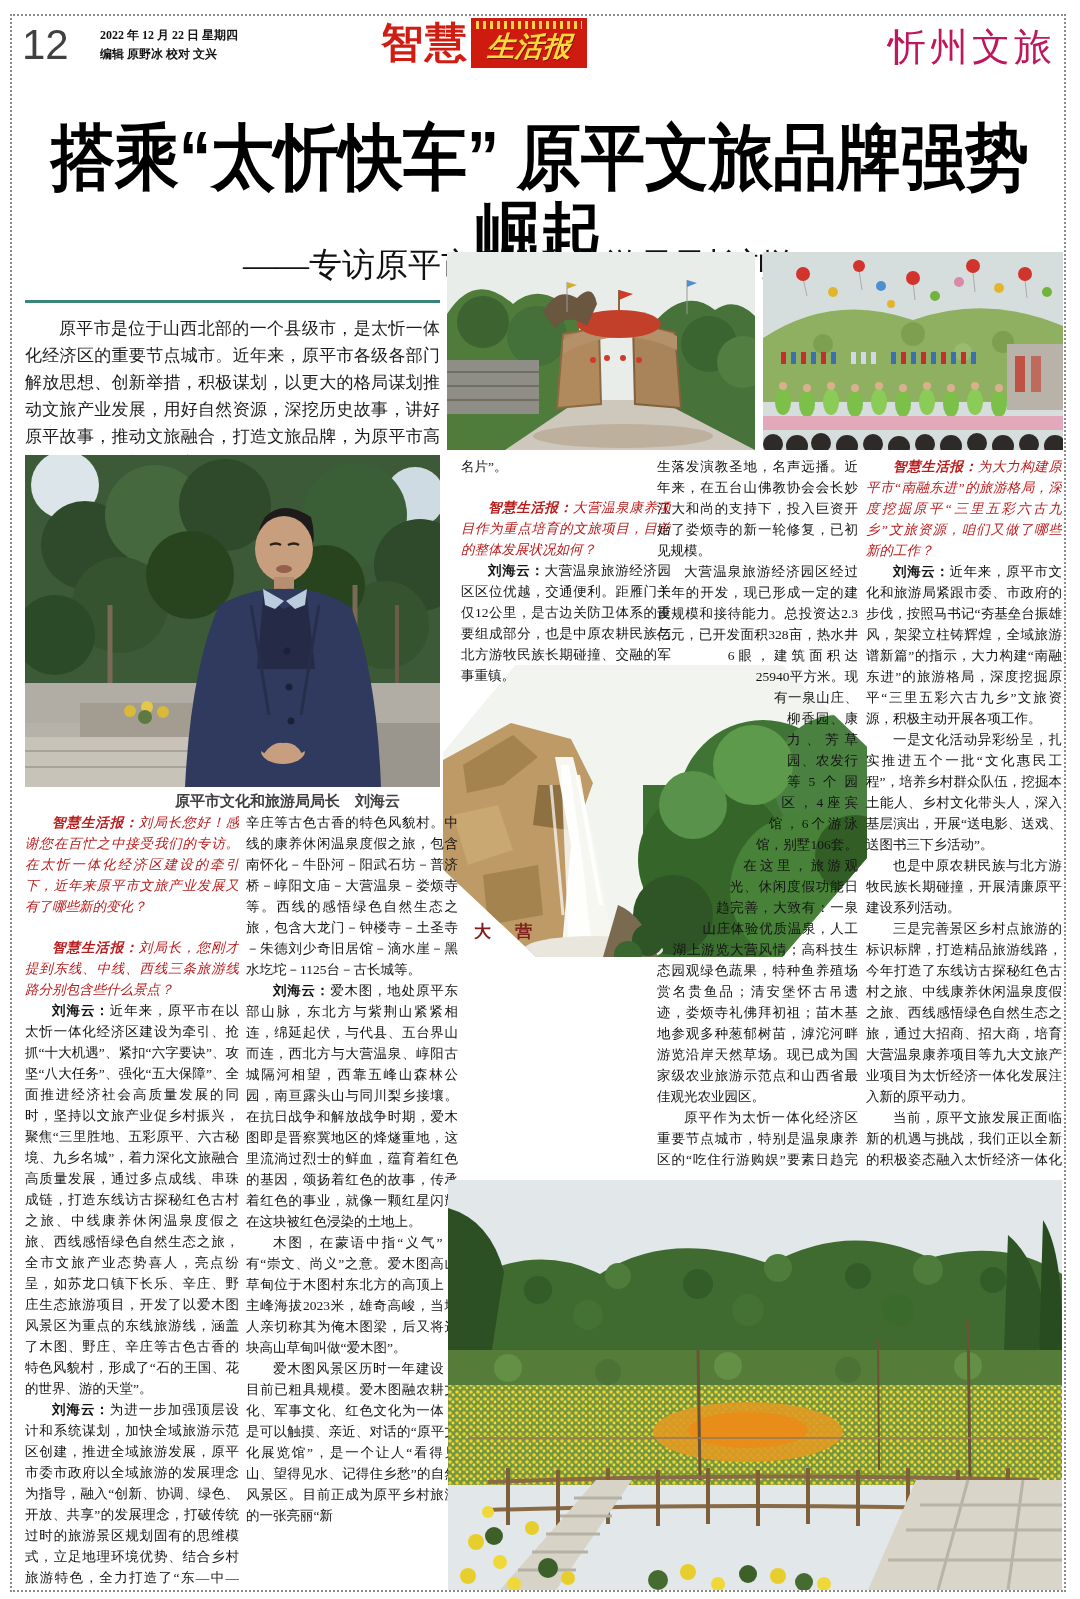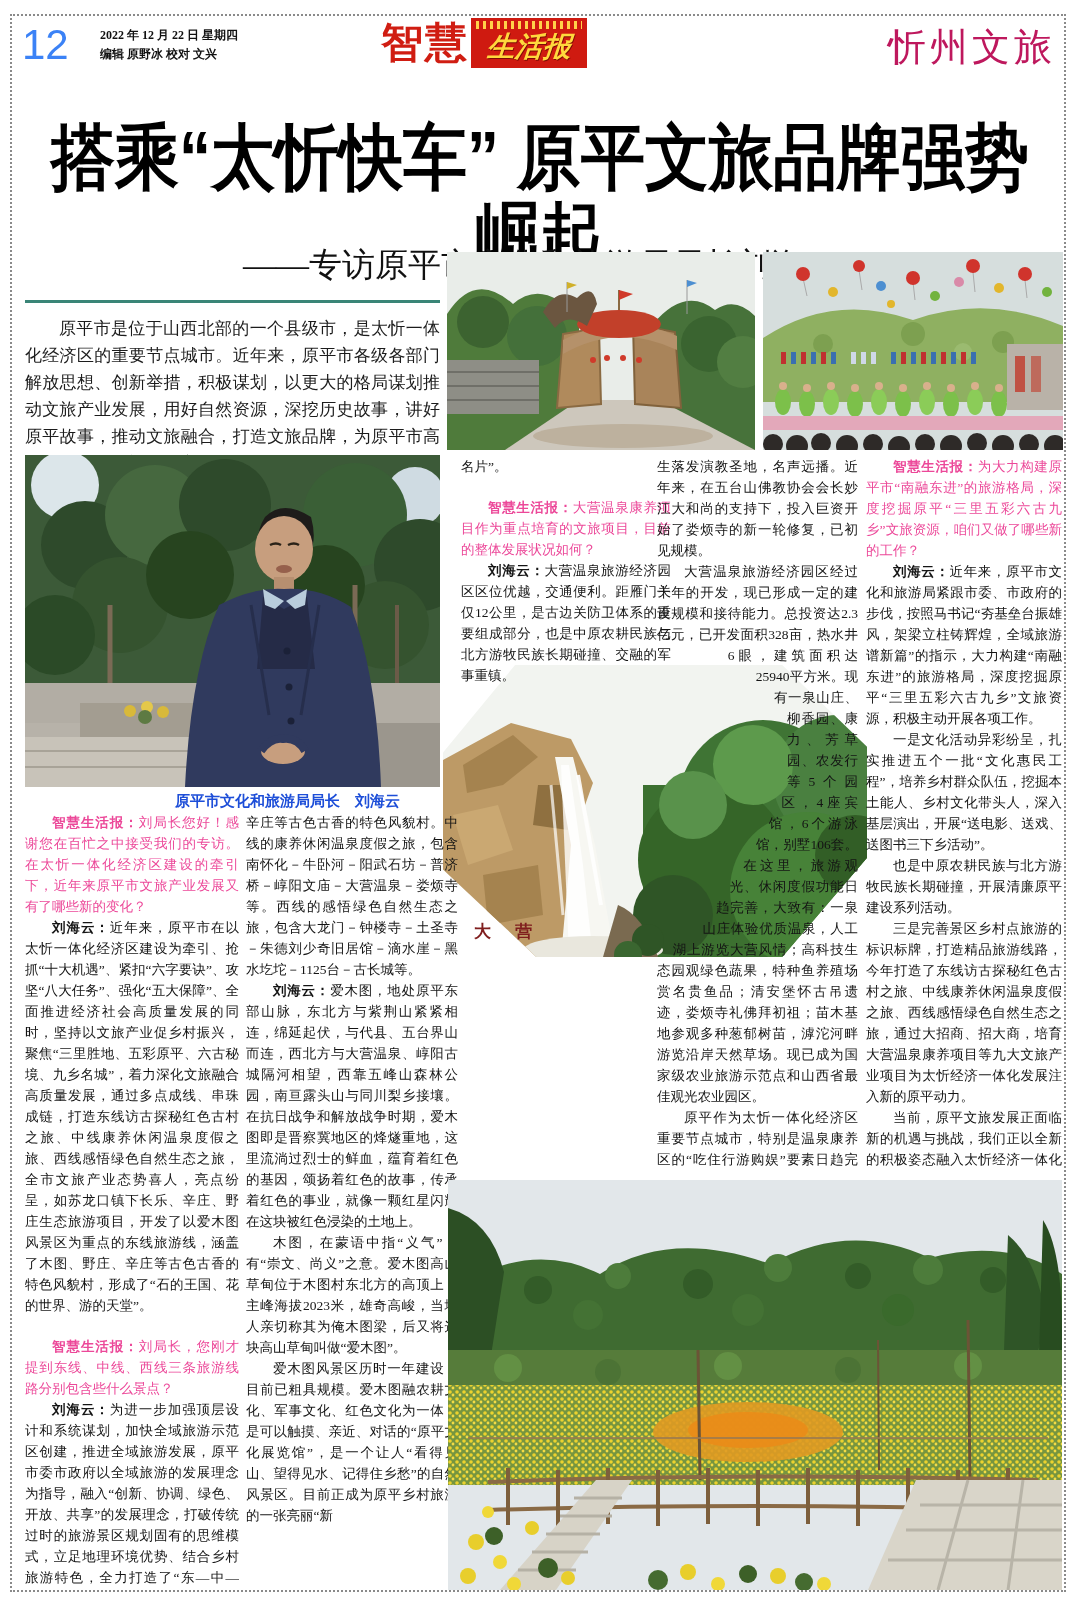--- a/index.html
+++ b/index.html
@@ -2,21 +2,21 @@
 <html><head>
 <meta charset="utf-8">
 <style>
   html,body{margin:0;padding:0;background:#ffffff;}
   #page{position:relative;width:1080px;height:1599px;background:#fff;overflow:hidden;
         font-family:"Liberation Serif","DejaVu Serif",serif;color:#1a1a1a;}
   .frame{position:absolute;left:10px;top:14px;width:1052px;height:1574px;border:2px dotted #8a8a8a;}
 
   
   .pagenum{position:absolute;left:22px;top:24px;font-family:"Liberation Sans",sans-serif;
-           font-size:42px;font-weight:400;color:#3b82f6;line-height:1;}
+           font-size:42px;font-weight:400;color:#404040;line-height:1;}
   .dateblock{position:absolute;left:100px;top:26px;font-size:12px;font-weight:700;line-height:1.6;color:#111;}
   .masthead{position:absolute;left:0;top:18px;width:968px;display:flex;justify-content:center;align-items:center;gap:2px;text-align:center;}
   .mast-left{font-size:42px;font-weight:900;color:#d01d12;line-height:1;letter-spacing:2px;}
   .mast-box{width:116px;height:50px;background:#cf1a10;display:flex;flex-direction:column;align-items:center;justify-content:flex-start;}
   .mast-strip{width:106px;height:8px;margin-top:3px;
       background:repeating-linear-gradient(90deg,#ffd24a 0 3px,#cf1a10 3px 7px);}
   .mast-right{font-size:28px;font-weight:900;font-style:italic;color:#ffd83d;
       transform:skew(-5deg);text-shadow:1px 1px 0 #7d0c05;line-height:1.25;}
   .section-title{position:absolute;right:24px;top:22px;font-family:"Liberation Sans",sans-serif;
       font-size:38px;font-weight:300;color:#be185d;letter-spacing:4px;}
@@ -36,37 +36,37 @@
   .photo{position:absolute;overflow:hidden;background:#dfe3df;}
   .photo svg{display:block;}
   #gate-photo{left:447px;top:252px;width:308px;height:198px;}
   #perf-photo{left:763px;top:252px;width:300px;height:198px;}
   #portrait-photo{left:25px;top:455px;width:415px;height:332px;}
   #scenic-photo{left:443px;top:665px;width:424px;height:292px;background:transparent;
       clip-path:polygon(17% 0,80% 0,100% 28%,100% 66%,80% 100%,22% 100%,0 70%,0 30%);}
   #garden-photo{left:448px;top:1180px;width:614px;height:410px;}
 
   .portrait-caption{position:absolute;left:25px;top:792px;width:415px;text-align:right;
-      padding-right:40px;box-sizing:border-box;font-size:15px;font-weight:700;color:#1d4ed8;}
+      padding-right:40px;box-sizing:border-box;font-size:15px;font-weight:700;color:#404040;}
   .scenic-caption{position:absolute;left:474px;top:920px;font-size:17px;font-weight:700;
       letter-spacing:10px;color:#7f1d1d;}
 
   
   .col{position:absolute;overflow:hidden;font-size:13.5px;line-height:21px;text-align:justify;color:#141414;}
   #col1{left:25px;top:812px;width:214px;height:778px;}
   #col2{left:246px;top:812px;width:212px;height:778px;}
   #col3{left:461px;top:456px;width:210px;height:726px;}
   #col4{left:657px;top:456px;width:201px;height:712px;}
   #col5{left:866px;top:456px;width:196px;height:714px;}
   .para{margin:0;text-indent:2em;}
   .para.cont{text-indent:0;}
   .para.q{margin-top:20px;}
   .para.q:first-child{margin-top:0;}
   .plabel{font-weight:700;}
-  .para.q{color:#ec4899;}
+  .para.q{color:#b91c1c;font-style:italic;}
   .photo-gap{height:266px;}
   .wrap-spacer{float:left;width:130px;height:501px;
       shape-outside:polygon(0 41%,42% 41%,78% 48%,100% 56%,100% 63%,60% 80%,30% 92%,0 97%);
       shape-margin:6px;}
 </style>
 </head>
 <body>
 
 <div id="page">
   <div class="frame"></div>
@@ -284,22 +284,22 @@
       <ellipse cx="150" cy="285" rx="70" ry="14" fill="#e9e7dd"></ellipse>
       <path d="M175,240 Q200,250 215,292 L160,292 Z" fill="#7a6a50"></path>
       <circle cx="205" cy="275" r="16" fill="#2f5526"></circle>
         <circle cx="185" cy="290" r="14" fill="#3a6630"></circle>
     </svg>
   </div>
   <div class="scenic-caption">大  营</div>
 
   <div class="col" id="col1">
       <p class="para q"><span class="plabel">智慧生活报：</span>刘局长您好！感谢您在百忙之中接受我们的专访。在太忻一体化经济区建设的牵引下，近年来原平市文旅产业发展又有了哪些新的变化？</p>
+      <p class="para q"><span class="plabel">智慧生活报：</span>刘局长，您刚才提到东线、中线、西线三条旅游线路分别包含些什么景点？</p>
       <p class="para a"><span class="plabel">刘海云：</span>近年来，原平市在以太忻一体化经济区建设为牵引、抢抓“十大机遇”、紧扣“六字要诀”、攻坚“八大任务”、强化“五大保障”、全面推进经济社会高质量发展的同时，坚持以文旅产业促乡村振兴，聚焦“三里胜地、五彩原平、六古秘境、九乡名城”，着力深化文旅融合高质量发展，通过多点成线、串珠成链，打造东线访古探秘红色古村之旅、中线康养休闲温泉度假之旅、西线感悟绿色自然生态之旅，全市文旅产业态势喜人，亮点纷呈，如苏龙口镇下长乐、辛庄、野庄生态旅游项目，开发了以爱木图风景区为重点的东线旅游线，涵盖了木图、野庄、辛庄等古色古香的特色风貌村，形成了“石的王国、花的世界、游的天堂”。</p>
-      <p class="para q"><span class="plabel">智慧生活报：</span>刘局长，您刚才提到东线、中线、西线三条旅游线路分别包含些什么景点？</p>
       <p class="para a"><span class="plabel">刘海云：</span>为进一步加强顶层设计和系统谋划，加快全域旅游示范区创建，推进全域旅游发展，原平市委市政府以全域旅游的发展理念为指导，融入“创新、协调、绿色、开放、共享”的发展理念，打破传统过时的旅游景区规划固有的思维模式，立足地理环境优势、结合乡村旅游特色，全力打造了“东—中—西”三条旅游新干线。</p>
     </div>
   <div class="col" id="col2">
       <p class="para cont">辛庄等古色古香的特色风貌村。中线的康养休闲温泉度假之旅，包含南怀化－牛卧河－阳武石坊－普济桥－崞阳文庙－大营温泉－娄烦寺等。西线的感悟绿色自然生态之旅，包含大龙门－钟楼寺－土圣寺－朱德刘少奇旧居馆－滴水崖－黑水圪坨－1125台－古长城等。</p>
       <p class="para a"><span class="plabel">刘海云：</span>爱木图，地处原平东部山脉，东北方与紫荆山紧紧相连，绵延起伏，与代县、五台界山而连，西北方与大营温泉、崞阳古城隔河相望，西靠五峰山森林公园，南亘露头山与同川梨乡接壤。在抗日战争和解放战争时期，爱木图即是晋察冀地区的烽燧重地，这里流淌过烈士的鲜血，蕴育着红色的基因，颂扬着红色的故事，传承着红色的事业，就像一颗红星闪耀在这块被红色浸染的土地上。</p>
       <p class="para n">木图，在蒙语中指“义气”，有“崇文、尚义”之意。爱木图高山草甸位于木图村东北方的高顶上，主峰海拔2023米，雄奇高峻，当地人亲切称其为俺木图梁，后又将这块高山草甸叫做“爱木图”。</p>
       <p class="para n">爱木图风景区历时一年建设，目前已粗具规模。爱木图融农耕文化、军事文化、红色文化为一体，是可以触摸、亲近、对话的“原平文化展览馆”，是一个让人“看得见山、望得见水、记得住乡愁”的自然风景区。目前正成为原平乡村旅游的一张亮丽“新</p>
     </div>
   <div class="col" id="col3">
     <div>

